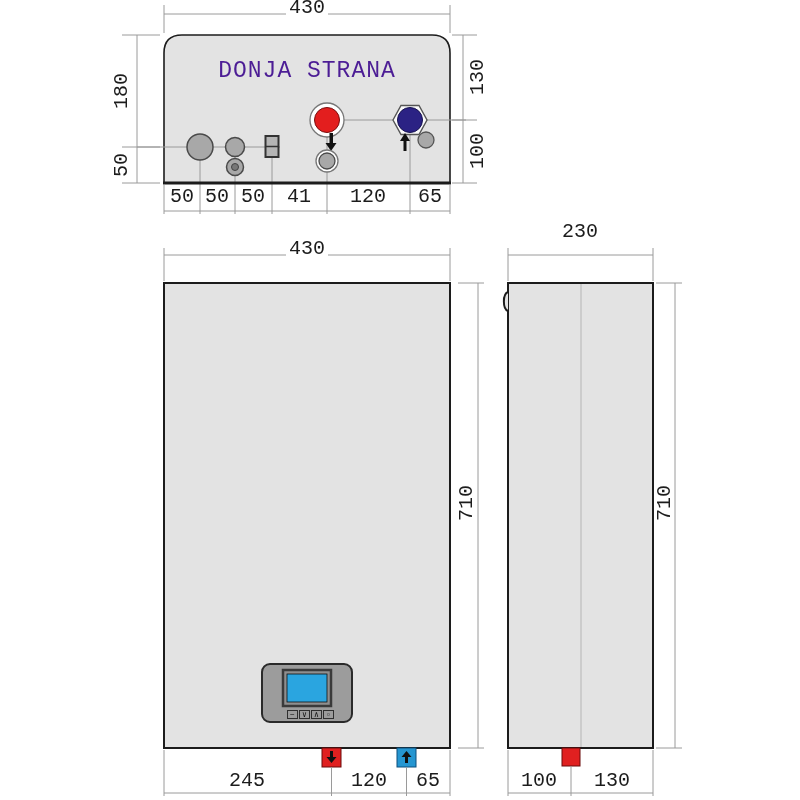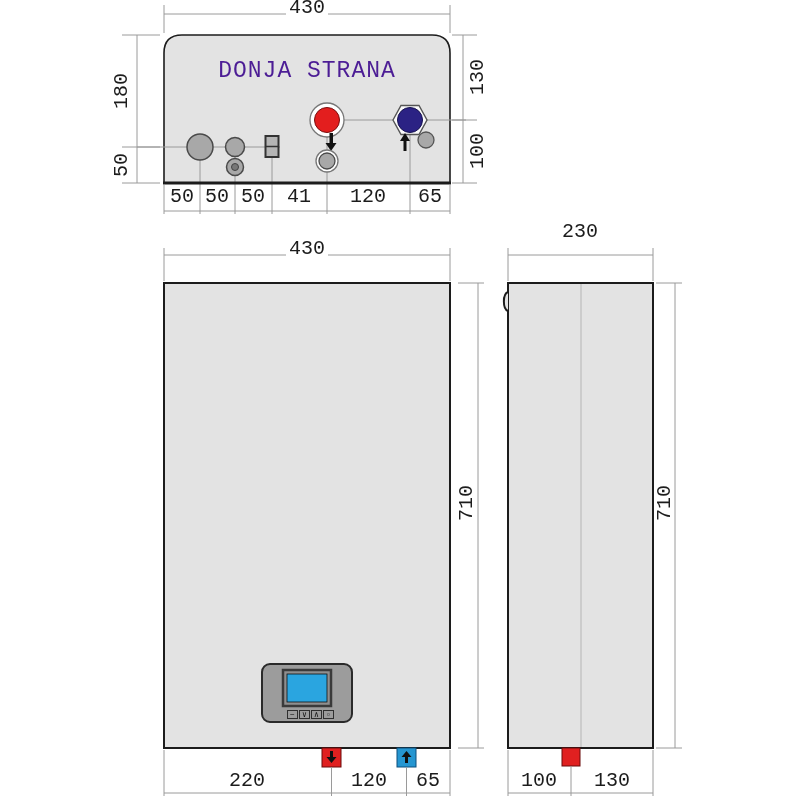--- a/index.html
+++ b/index.html
@@ -150,21 +150,21 @@
   <div class="lbl rot" style="left:478px;top:151px;">100</div>
   <div class="lbl" style="left:182px;top:197px;">50</div>
   <div class="lbl" style="left:217px;top:197px;">50</div>
   <div class="lbl" style="left:253px;top:197px;">50</div>
   <div class="lbl" style="left:299px;top:197px;">41</div>
   <div class="lbl" style="left:368px;top:197px;">120</div>
   <div class="lbl" style="left:430px;top:197px;">65</div>
 
   <div class="lbl" style="left:307px;top:249px;">430</div>
   <div class="lbl rot" style="left:467px;top:503px;">710</div>
-  <div class="lbl" style="left:247px;top:781px;">220</div>
+  <div class="lbl" style="left:247px;top:781px;">245</div>
   <div class="lbl" style="left:369px;top:781px;">120</div>
   <div class="lbl" style="left:428px;top:781px;">65</div>
 
   <div class="lbl" style="left:580px;top:232px;">230</div>
   <div class="lbl rot" style="left:665px;top:503px;">710</div>
   <div class="lbl" style="left:539px;top:781px;">100</div>
   <div class="lbl" style="left:612px;top:781px;">130</div>
 
   <div class="btn" style="left:287px;top:710px;">−</div>
   <div class="btn" style="left:299px;top:710px;">∨</div>

